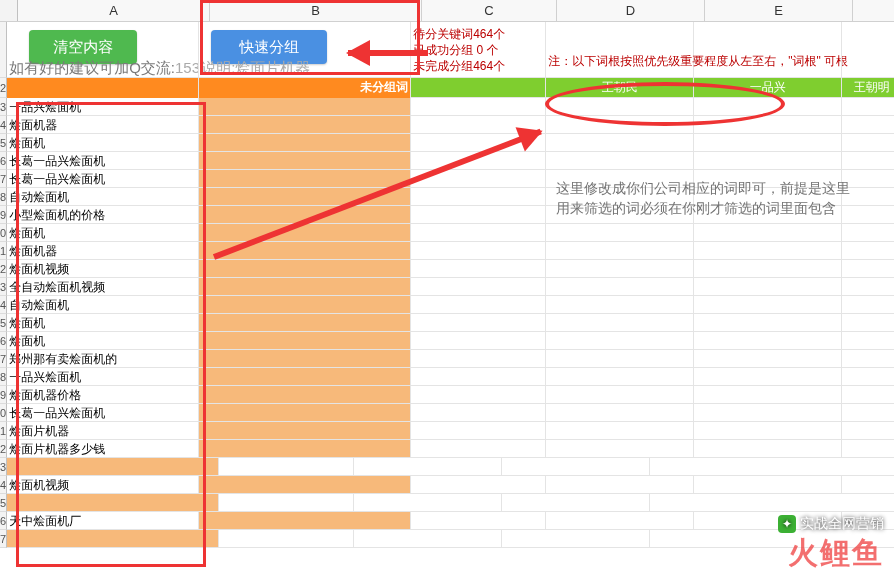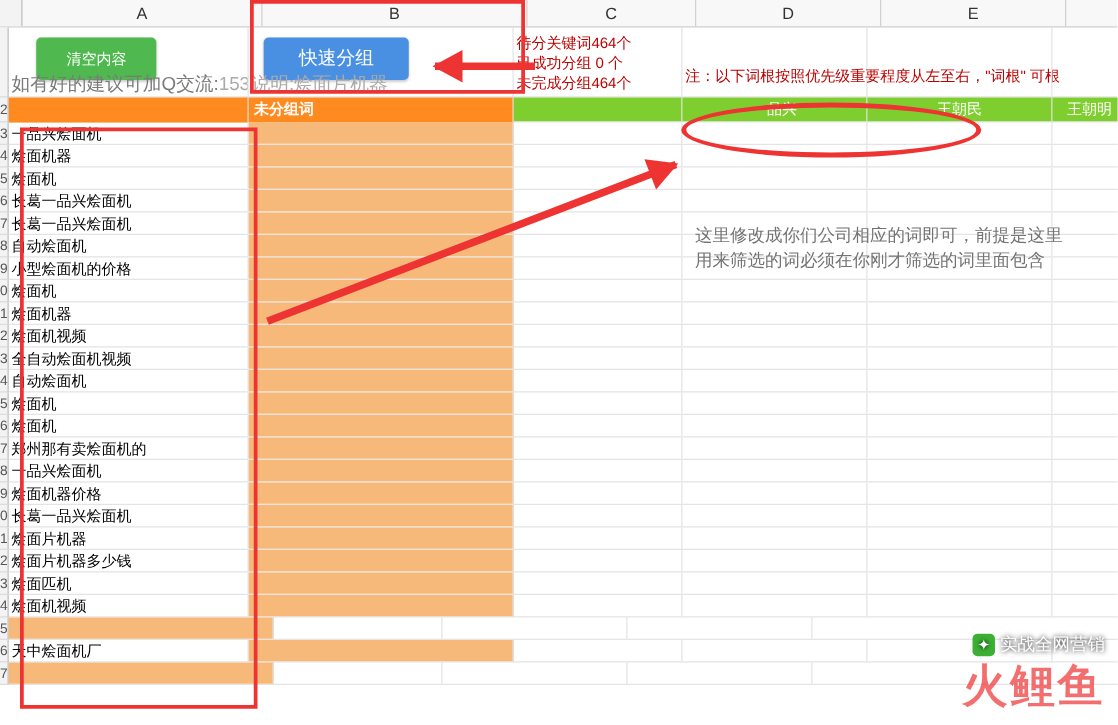--- a/index.html
+++ b/index.html
@@ -50,21 +50,21 @@
   .cell.d { width:148px; }
   .cell.e { width:148px; }
 
   
   .btn-green {
     display:inline-block;
     background:#4fb94f;
     color:#fff;
     border-radius:4px;
     padding:8px 24px;
-    font-size:12px;
+    font-size:15px;
     margin:8px 0 0 20px;
     cursor:pointer;
     box-shadow:0 1px 2px rgba(0,0,0,.2);
   }
   .btn-blue {
     display:inline-block;
     background:#4a90e2;
     color:#fff;
     border-radius:4px;
     padding:8px 28px;
@@ -93,21 +93,21 @@
   .arrow { position:absolute; transform-origin:left center; }
   .arrow .shaft { height:6px; background:#e33; }
   .arrow .head { position:absolute; right:-2px; top:-10px; width:0;height:0;border-left:24px solid #e33;border-top:13px solid transparent;border-bottom:13px solid transparent; }
 
   .ellipse { border:4px solid #e33; border-radius:50%; }
 
   .tip-text { position:absolute; color:#737373; font-size:14px; line-height:20px; width:300px; }
 
   .watermark { position:absolute; right:10px; bottom:6px; text-align:right; }
   .watermark .wechat { color:#fff; font-size:14px; text-shadow:0 0 4px #000; display:flex; align-items:center; justify-content:flex-end; gap:4px; }
-  .watermark .logo { color:#e33; font-size:36px; font-weight:bold; opacity:.7; letter-spacing:2px; text-shadow:0 0 2px #fff; }
+  .watermark .logo { color:#e33; font-size:30px; font-weight:bold; opacity:.7; letter-spacing:2px; text-shadow:0 0 2px #fff; }
   .wechat-icon { width:18px; height:18px; background:#3cb034; border-radius:4px; display:inline-flex; align-items:center; justify-content:center; color:#fff; font-size:12px; }
 </style>
 </head>
 <body>
 
 <div class="col-headers">
   <div class="col-h rownum-col"></div>
   <div class="col-h cA">A</div>
   <div class="col-h cB">B</div>
   <div class="col-h cC">C</div>
@@ -167,24 +167,24 @@
         </div>
       </div>
       <div class="cell d" style="overflow:visible;">
         <div class="note-red" style="white-space:nowrap;">注：以下词根按照优先级重要程度从左至右，"词根" 可根</div>
       </div>
       <div class="cell e"></div>
     </div>
 
     <div class="row r2">
       <div class="cell a hdr-orange" style="background:#ff8a1f;"></div>
-      <div class="cell b hdr-orange" style="background:#ff8a1f;color:#fff;font-weight:bold;text-align:left;padding-left:4px;">未分组词</div>
+      <div class="cell b hdr-orange" style="background:#ff8a1f;color:#fff;font-weight:bold;text-align:right;padding-left:4px;">未分组词</div>
       <div class="cell c hdr-green" style="background:#7fce2f;"></div>
+      <div class="cell e hdr-green" style="background:#7fce2f;color:#fff;text-align:center;">王朝民</div>
       <div class="cell d hdr-green" style="background:#7fce2f;color:#fff;text-align:center;">一品兴</div>
-      <div class="cell e hdr-green" style="background:#7fce2f;color:#fff;text-align:center;">王朝民</div>
       <div class="cell hdr-green" style="background:#7fce2f;color:#fff;text-align:center;width:60px;">王朝明</div>
     </div>
 
     <div id="datarows">
         <div class="row">
           <div class="cell a">一品兴烩面机</div>
           <div class="cell b b-fill"></div>
           <div class="cell c"></div>
           <div class="cell d"></div>
           <div class="cell e"></div>
@@ -316,21 +316,20 @@
           <div class="cell e"></div>
         </div>
         <div class="row">
           <div class="cell a">烩面片机器多少钱</div>
           <div class="cell b b-fill"></div>
           <div class="cell c"></div>
           <div class="cell d"></div>
           <div class="cell e"></div>
         </div>
         <div class="row">
-          <div class="cell a">烩面匹机</div>
           <div class="cell b b-fill"></div>
           <div class="cell c"></div>
           <div class="cell d"></div>
           <div class="cell e"></div>
         </div>
         <div class="row">
           <div class="cell a">烩面机视频</div>
           <div class="cell b b-fill"></div>
           <div class="cell c"></div>
           <div class="cell d"></div>

